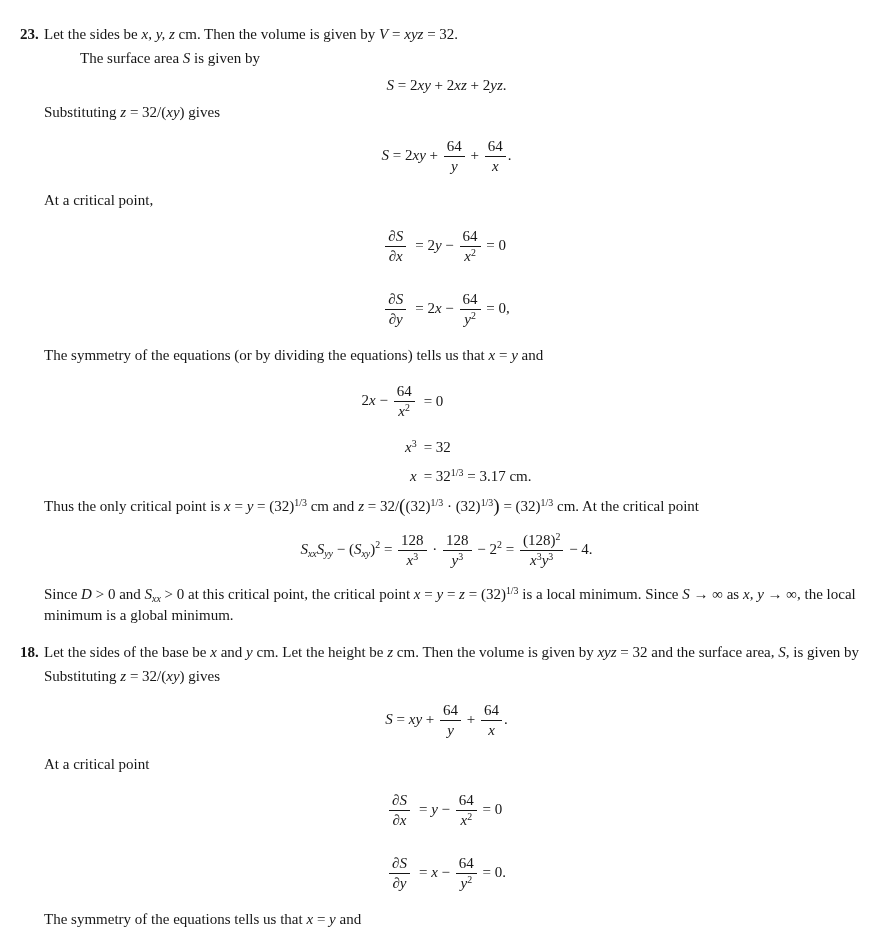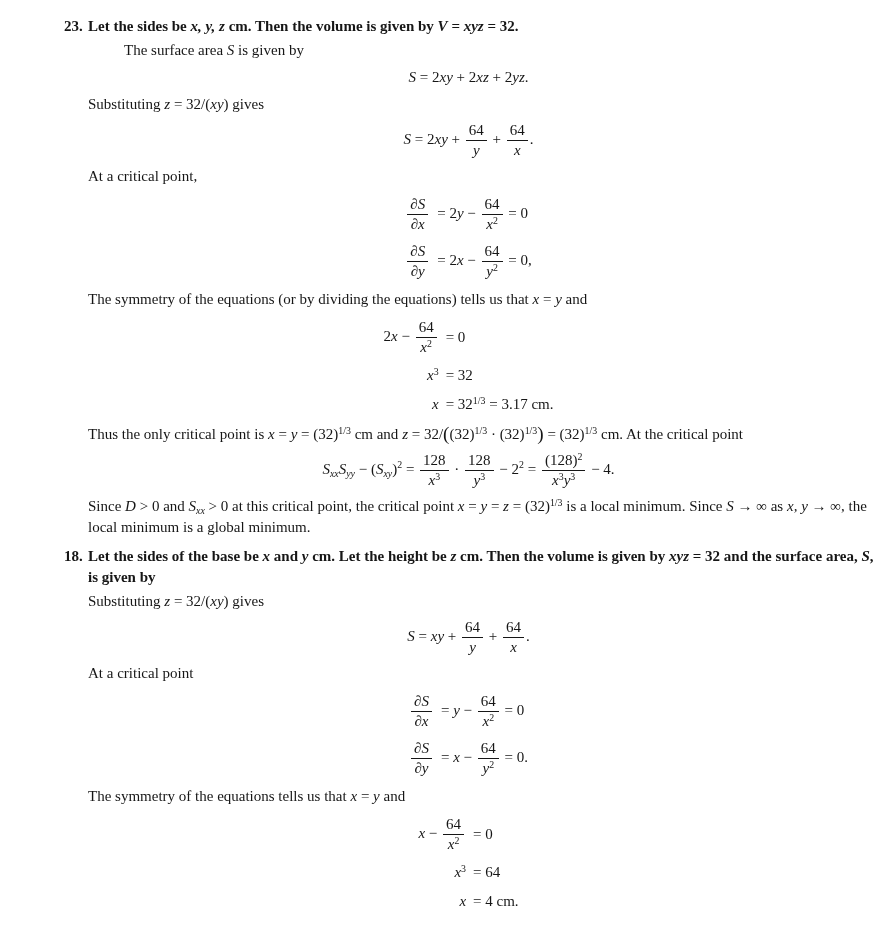--- a/index.html
+++ b/index.html
@@ -1,33 +1,32 @@
 <!DOCTYPE html>
 <html><head>
 <meta charset="utf-8">
 <style>
   html,body{margin:0;padding:0;background:#ffffff;}
   .page{
     width:893px;height:932px;background:#ffffff;color:#161616;
     font-family:"Liberation Serif","DejaVu Serif",serif;
     font-size:15px;line-height:21px;overflow:hidden;box-sizing:border-box;
     padding-top:8px;
-    padding-left:44px;
   }
   .item{position:relative;margin:2px 0;}
   .inum{position:absolute;left:20px;top:0;font-weight:bold;}
-  .ibody{margin:8px 16px 0 44px;font-weight:bold;}
+  .ibody{margin:16px 16px 0 44px;}
   .para{margin:3px 16px 3px 44px;}
   .para.ind{margin-left:80px;}
   .disp{text-align:center;margin:6px 0;}
   .it{font-style:italic;}
   .rm{font-style:normal;}
   sup.sup{font-size:66%;line-height:0;vertical-align:baseline;position:relative;top:-0.55em;font-style:normal;}
   sub.sub{font-size:66%;line-height:0;vertical-align:baseline;position:relative;top:0.28em;font-style:italic;text-align:right;}
-  .frac{display:inline-block;vertical-align:middle;text-align:center;margin:0 2px;}
+  .frac{display:inline-block;vertical-align:middle;text-align:center;margin:8px 2px;}
   .fnum,.fden{display:block;padding:0 3px;line-height:19px;}
   .fden{border-top:1px solid #161616;}
   .bigp{font-size:128%;vertical-align:-5%;}
   .atable{display:table;margin:4px auto;}
   .arow{display:table-row;}
   .acell{display:table-cell;vertical-align:middle;padding:4px 0;}
   .al{text-align:right;}
   .ar{text-align:left;padding-left:7px;}
 </style>
 </head>

